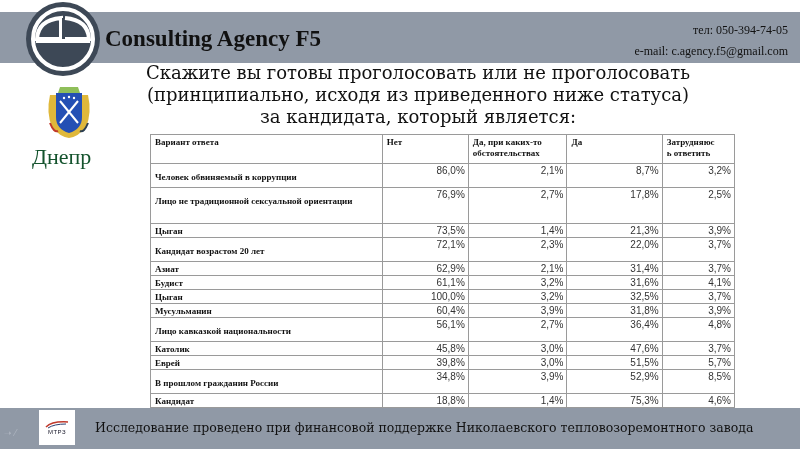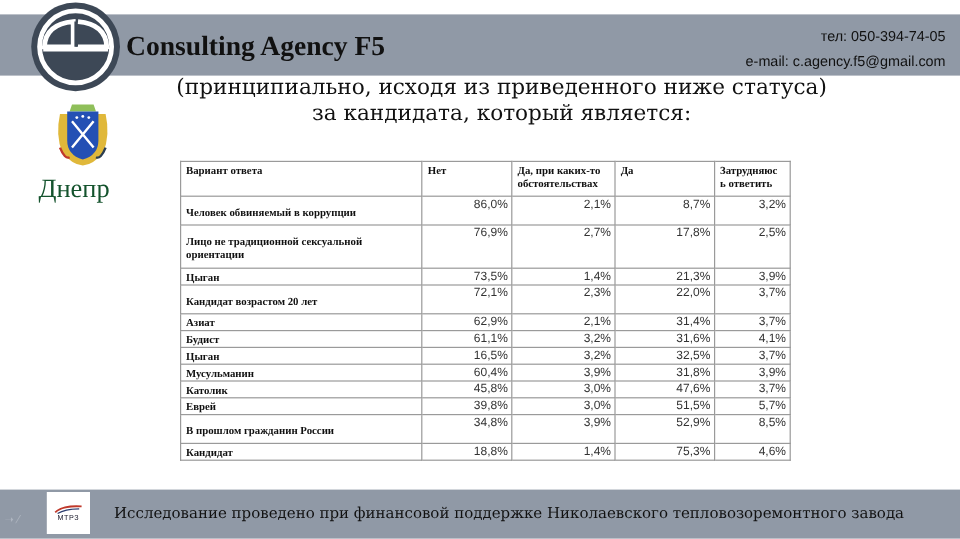--- a/index.html
+++ b/index.html
@@ -15,42 +15,42 @@
     border-radius: 50%; background: #3d4856;
   }
   .logo svg { width: 74px; height: 74px; display: block; }
   .brand {
     position: absolute; left: 105px; top: 26px;
     font-family: "Liberation Serif", "DejaVu Serif", serif;
     font-weight: bold; font-size: 23px; color: #111;
   }
   .contact {
     position: absolute; right: 12px; top: 20px; text-align: right;
-    font-family: Liberation Sans, sans-serif; font-size: 12px; color: #111; line-height: 21px;
+    font-family: Liberation Serif, serif; font-size: 12px; color: #111; line-height: 21px;
   }
 
   .question {
     position: absolute; left: 128px; top: 62px; width: 580px;
     text-align: center; font-family: "DejaVu Serif", serif;
     font-size: 18px; line-height: 22px; color: #111;
   }
 
   .crest {
     position: absolute; left: 44px; top: 83px; width: 50px; height: 56px;
   }
   .city {
     position: absolute; left: 32px; top: 144px;
     font-family: "Liberation Serif", serif; font-size: 22px; color: #14532d;
   }
 
   .table-wrap {
     position: absolute; left: 150px; top: 134px; width: 509px;
   }
   table {
-    width: 509px; border-collapse: collapse;
+    width: 585px; border-collapse: collapse;
     font-family: "Liberation Serif", serif; font-size: 9px; padding-left: 39px;
   }
   td, th { border: 1px solid #9a9a9a; vertical-align: top; }
   th { font-weight: bold; text-align: left; padding: 2px 4px; height: 29px; line-height: 11px; }
   td.label { font-weight: bold; padding: 8px 4px 0 4px; line-height: 11px; }
   td.num {
     text-align: right; padding: 1px 3px 0 0;
     font-family: "Liberation Sans", sans-serif; font-size: 10px; color: #333;
   }
   col.c1 { width: 202px; } col.c2 { width: 75px; } col.c3 { width: 86px; }
@@ -96,20 +96,21 @@
 </div>
 
 <div class="brand">Consulting Agency F5</div>
 
 <div class="contact">
   <div>тел: 050-394-74-05</div>
   <div>e-mail: c.agency.f5@gmail.com</div>
 </div>
 
 <div class="question">
+  <div>Скажите вы готовы проголосовать или не проголосовать</div>
   <div>(принципиально,  исходя из приведенного ниже статуса)</div>
   <div>за кандидата, который является:</div>
 </div>
 
 <div class="crest">
   <svg viewBox="0 0 50 56" width="50" height="56">
     <path d="M6 12 Q2 30 8 44 Q16 54 25 55 Q34 54 42 44 Q48 30 44 12 Z" fill="#e0b83a"></path>
     <path d="M16 4 L34 4 L36 10 L14 10 Z" fill="#8fbf5a"></path>
     <path d="M12 10 L38 10 L38 34 Q38 46 25 50 Q12 46 12 34 Z" fill="#2450b4"></path>
     <path d="M16 18 L34 40 M34 18 L16 40" stroke="#ffffff" stroke-width="2"></path>
@@ -180,31 +181,38 @@
       </tr>
       <tr class="single">
         <td class="label">Будист</td>
         <td class="num">61,1%</td>
         <td class="num">3,2%</td>
         <td class="num">31,6%</td>
         <td class="num">4,1%</td>
       </tr>
       <tr class="single">
         <td class="label">Цыган</td>
-        <td class="num">16,5%</td>
+        <td class="num">100,0%</td>
         <td class="num">3,2%</td>
         <td class="num">32,5%</td>
         <td class="num">3,7%</td>
       </tr>
       <tr class="single">
         <td class="label">Мусульманин</td>
         <td class="num">60,4%</td>
         <td class="num">3,9%</td>
         <td class="num">31,8%</td>
         <td class="num">3,9%</td>
+      </tr>
+      <tr class="mid">
+        <td class="label">Лицо кавказкой национальности</td>
+        <td class="num">56,1%</td>
+        <td class="num">2,7%</td>
+        <td class="num">36,4%</td>
+        <td class="num">4,8%</td>
       </tr>
       <tr class="single">
         <td class="label">Католик</td>
         <td class="num">45,8%</td>
         <td class="num">3,0%</td>
         <td class="num">47,6%</td>
         <td class="num">3,7%</td>
       </tr>
       <tr class="single">
         <td class="label">Еврей</td>

